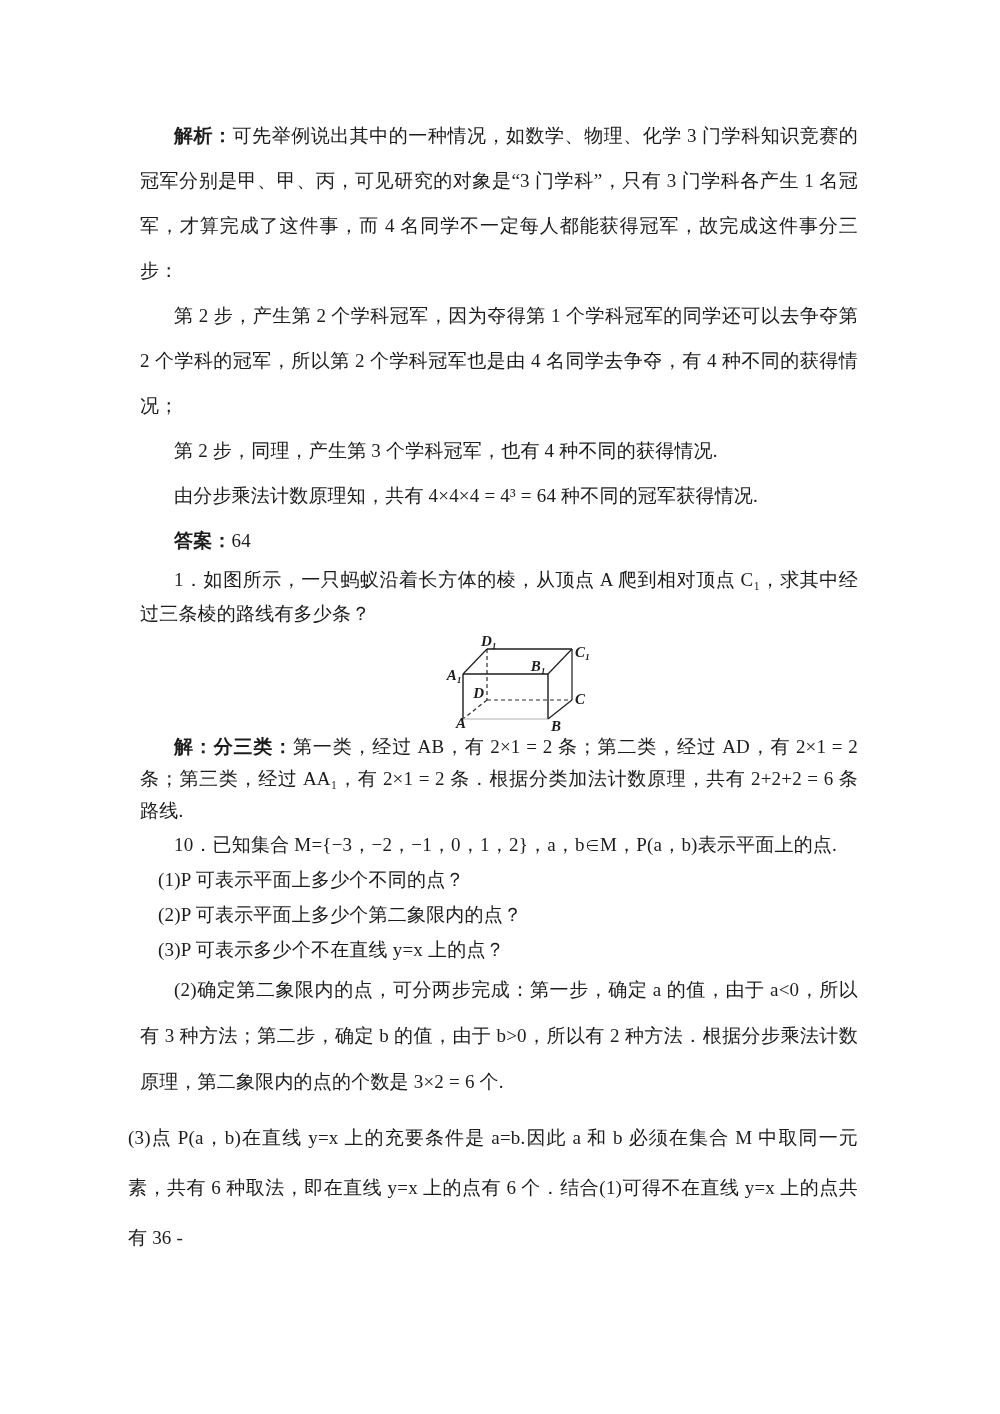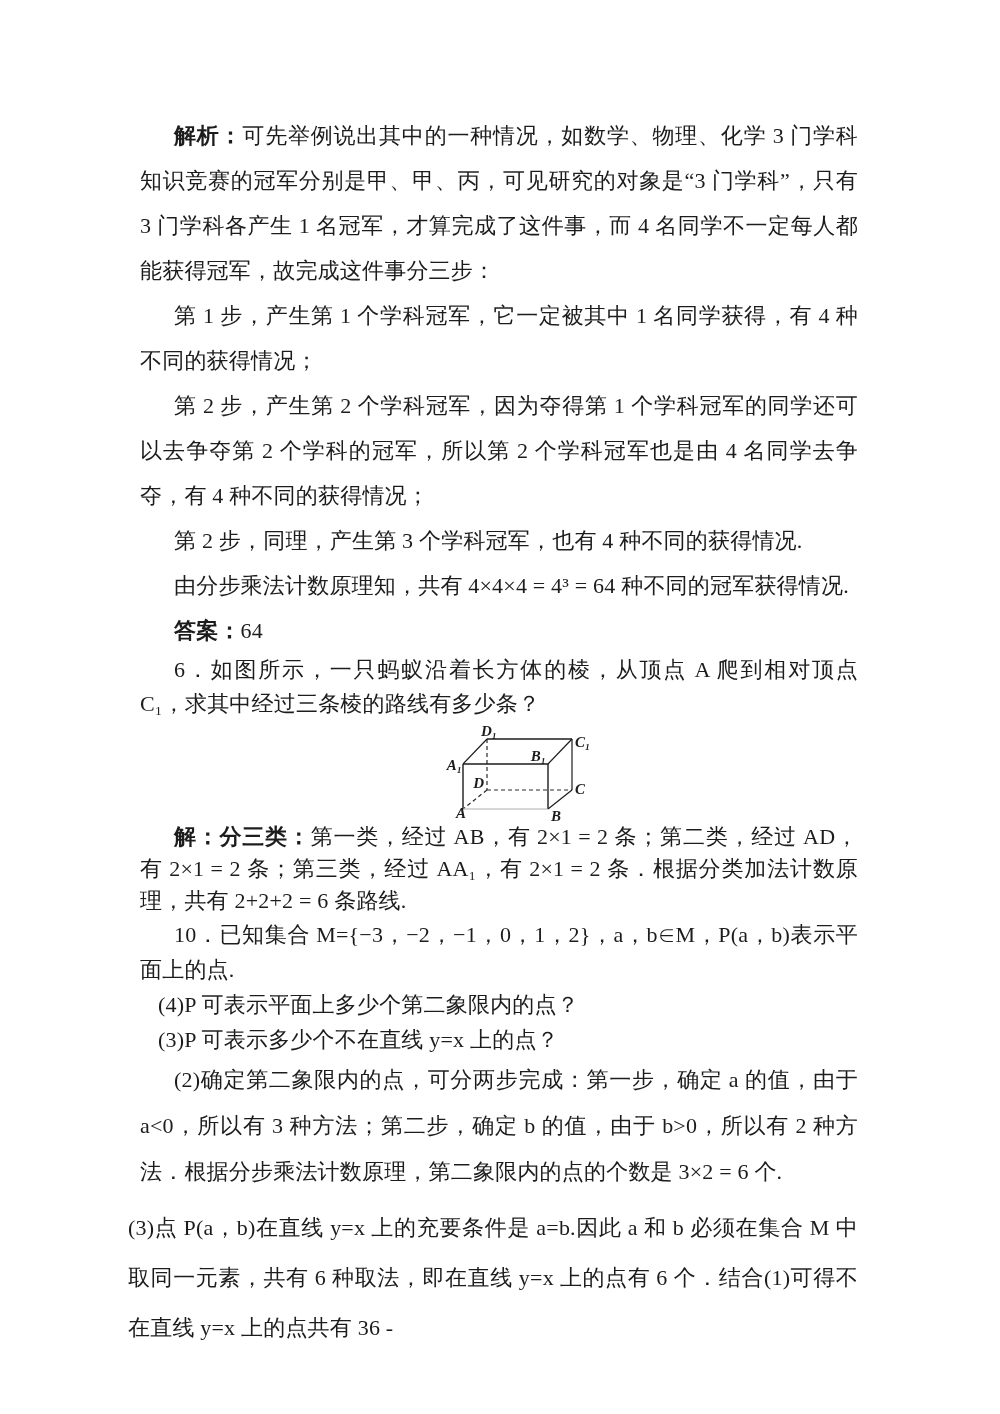--- a/index.html
+++ b/index.html
@@ -13,21 +13,21 @@
     color: #1c1c1c;
   }
   .content {
     position: absolute;
     left: 140px;
     top: 113px;
     width: 718px;
   }
   .para {
     margin: 0;
-    font-size: 22px;
+    font-size: 19px;
     text-align: justify;
     letter-spacing: 0.2px;
   }
   .lh45 { line-height: 45px; }
   .lh44 { line-height: 32px; }
   .lh34 { line-height: 34px; }
   .lh35 { line-height: 35px; font-family: Liberation Serif, serif; }
   .lh46 { line-height: 46px; }
   .lh50 { line-height: 50px; }
   .ind   { text-indent: 34px; }
@@ -57,31 +57,30 @@
   }
 </style>
 </head>
 <body>
 
 <div class="page">
   <div class="content">
 
     <p class="para lh45 ind"><span class="kw">解析：</span><span>可先举例说出其中的一种情况，如数学、物理、化学 3 门学科知识竞赛的冠军分别是甲、甲、丙，可见研究的对象是“3 门学科”，只有 3 门学科各产生 1 名冠军，才算完成了这件事，而 4 名同学不一定每人都能获得冠军，故完成这件事分三步：</span></p>
 
-    <p class="para lh45 ind">第 1 步，产生第 1 个学科冠军，它一定被其中 1 名同学获得，有 4 种不同的获得情况；</p>
 
     <p class="para lh45 ind">第 2 步，产生第 2 个学科冠军，因为夺得第 1 个学科冠军的同学还可以去争夺第 2 个学科的冠军，所以第 2 个学科冠军也是由 4 名同学去争夺，有 4 种不同的获得情况；</p>
 
     <p class="para lh45 ind">第 2 步，同理，产生第 3 个学科冠军，也有 4 种不同的获得情况.</p>
 
     <p class="para lh45 ind">由分步乘法计数原理知，共有 4×4×4 = 4³ = 64 种不同的冠军获得情况.</p>
 
     <p class="para lh45 ind"><span class="kw">答案：</span><span>64</span></p>
 
-    <p class="para lh34 ind">6．如图所示，一只蚂蚁沿着长方体的棱，从顶点 A 爬到相对顶点 C₁，求其中经过三条棱的路线有多少条？</p>
+    <p class="para lh34 ind">1．如图所示，一只蚂蚁沿着长方体的棱，从顶点 A 爬到相对顶点 C₁，求其中经过三条棱的路线有多少条？</p>
 
     <div class="figure-block">
       <svg width="180" height="105" viewBox="0 0 180 105">
 
         <line x1="57" y1="18" x2="57" y2="69" stroke="#2a2a2a" stroke-width="1.2" stroke-dasharray="4 3"></line>
         <line x1="57" y1="69" x2="142" y2="69" stroke="#2a2a2a" stroke-width="1.2" stroke-dasharray="4 3"></line>
         <line x1="57" y1="69" x2="33" y2="88" stroke="#2a2a2a" stroke-width="1.2" stroke-dasharray="4 3"></line>
 
         <line x1="33" y1="43" x2="118" y2="43" stroke="#1c1c1c" stroke-width="1.6"></line>
         <line x1="33" y1="43" x2="33" y2="88" stroke="#1c1c1c" stroke-width="1.4"></line>
@@ -101,21 +100,22 @@
         <text class="vlabel" x="145" y="73" text-anchor="start">C</text>
         <text class="vlabel" x="36" y="97" text-anchor="end">A</text>
         <text class="vlabel" x="121" y="100" text-anchor="start">B</text>
       </svg>
     </div>
 
     <p class="para lh44 ind"><span class="kw">解：分三类：</span><span>第一类，经过 AB，有 2×1 = 2 条；第二类，经过 AD，有 2×1 = 2 条；第三类，经过 AA₁，有 2×1 = 2 条．根据分类加法计数原理，共有 2+2+2 = 6 条路线.</span></p>
 
     <p class="para lh35 ind">10．已知集合 M={−3，−2，−1，0，1，2}，a，b∈M，P(a，b)表示平面上的点.</p>
 
-    <p class="para lh35 ind-sm">(4)P 可表示平面上多少个第二象限内的点？</p>
+    <p class="para lh35 ind-sm">(1)P 可表示平面上多少个不同的点？</p>
+    <p class="para lh35 ind-sm">(2)P 可表示平面上多少个第二象限内的点？</p>
     <p class="para lh35 ind-sm">(3)P 可表示多少个不在直线 y=x 上的点？</p>
 
 
     <p class="para lh46 ind">(2)确定第二象限内的点，可分两步完成：第一步，确定 a 的值，由于 a&lt;0，所以有 3 种方法；第二步，确定 b 的值，由于 b&gt;0，所以有 2 种方法．根据分步乘法计数原理，第二象限内的点的个数是 3×2 = 6 个.</p>
 
     <p class="para lh50 sol3">(3)点 P(a，b)在直线 y=x 上的充要条件是 a=b.因此 a 和 b 必须在集合 M 中取同一元素，共有 6 种取法，即在直线 y=x 上的点有 6 个．结合(1)可得不在直线 y=x 上的点共有 36 -</p>
 
   </div>
 </div>
 

